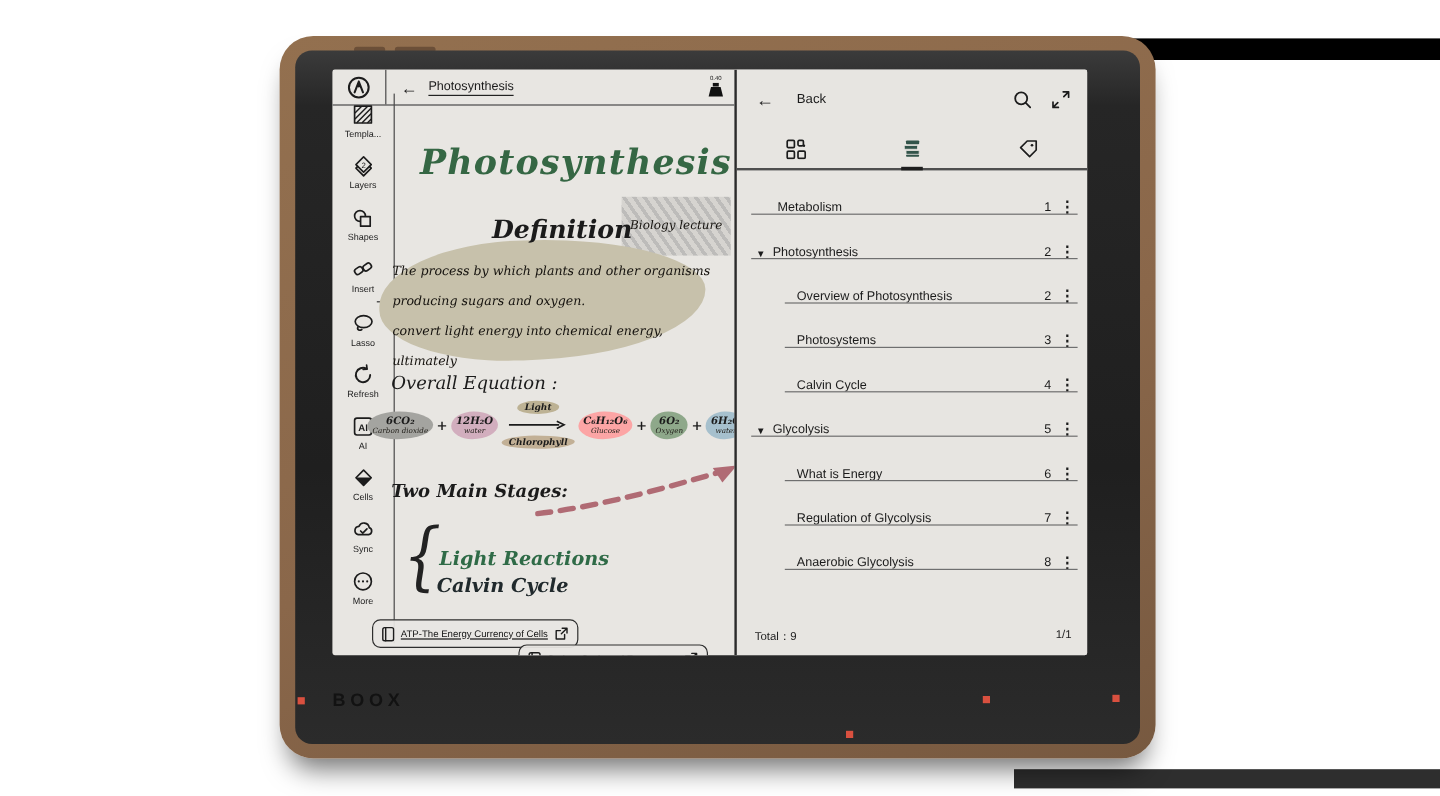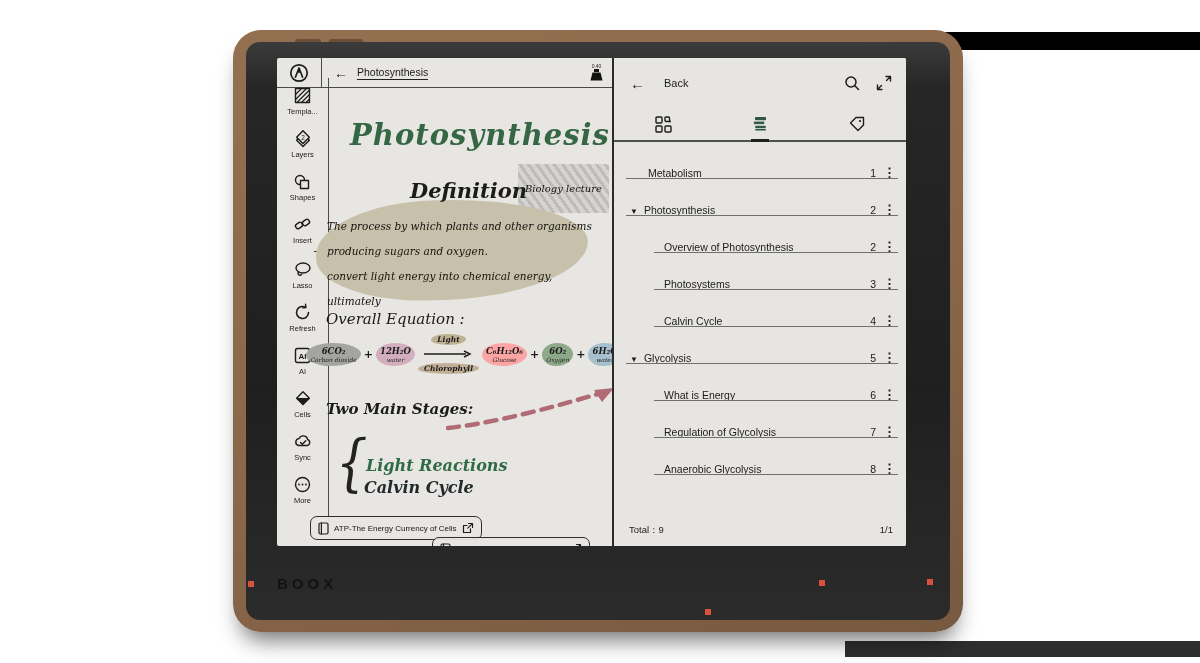--- a/index.html
+++ b/index.html
@@ -71,21 +71,21 @@
   .cond { font-size:7.5px; font-weight:bold; padding:1px 6px; border-radius:45% 55% 50% 50%/55% 45% 55% 45%; white-space:nowrap; }
   .stages-head { position:absolute; left:4px; top:312px; font-size:15px; font-weight:bold; }
   .dash-arrow { position:absolute; left:124px; top:298px; }
   .brace { position:absolute; left:10px; top:338px; font-size:62px; line-height:74px;
            font-family:"DejaVu Serif", serif; color:#222; transform:scaleX(.8); }
   .stage1 { position:absolute; left:44px; top:352px; font-size:16px; font-weight:bold; color:#2f6b47;margin-top:16px; }
   .stage2 { position:absolute; left:42px; top:390px; font-size:16px; font-weight:bold; color:#20292c; }
   .chip { position:absolute; height:24px; display:flex; align-items:center; gap:5px; padding:0 7px;
           border:1.5px solid #2e2e2e; border-radius:7px; background:rgba(232,230,226,.94);
           font-size:8px; color:#161616; white-space:nowrap; }
-  .chip1 { left:-12px; top:428px; }
+  .chip1 { left:-12px; top:428px;text-decoration:underline; }
   .chip2 { left:110px; top:449px; }
 
   
   .right-panel { position:absolute; left:335px; top:0; width:294px; height:488px;
                  border-left:2px solid #2b2b2b; background:#e7e5e1; }
   .rp-header { height:50px; display:flex; align-items:center; padding:0 14px 0 16px; }
   .rp-back-label { font-size:11px; margin-left:10px; }
   .rp-hicons { margin-left:auto; display:flex; gap:16px; align-items:center; }
   .rp-tabs { height:34px; display:flex; border-bottom:2px solid #4f4f4f; }
   .rp-tab { flex:1; display:flex; align-items:center; justify-content:center; position:relative; }

